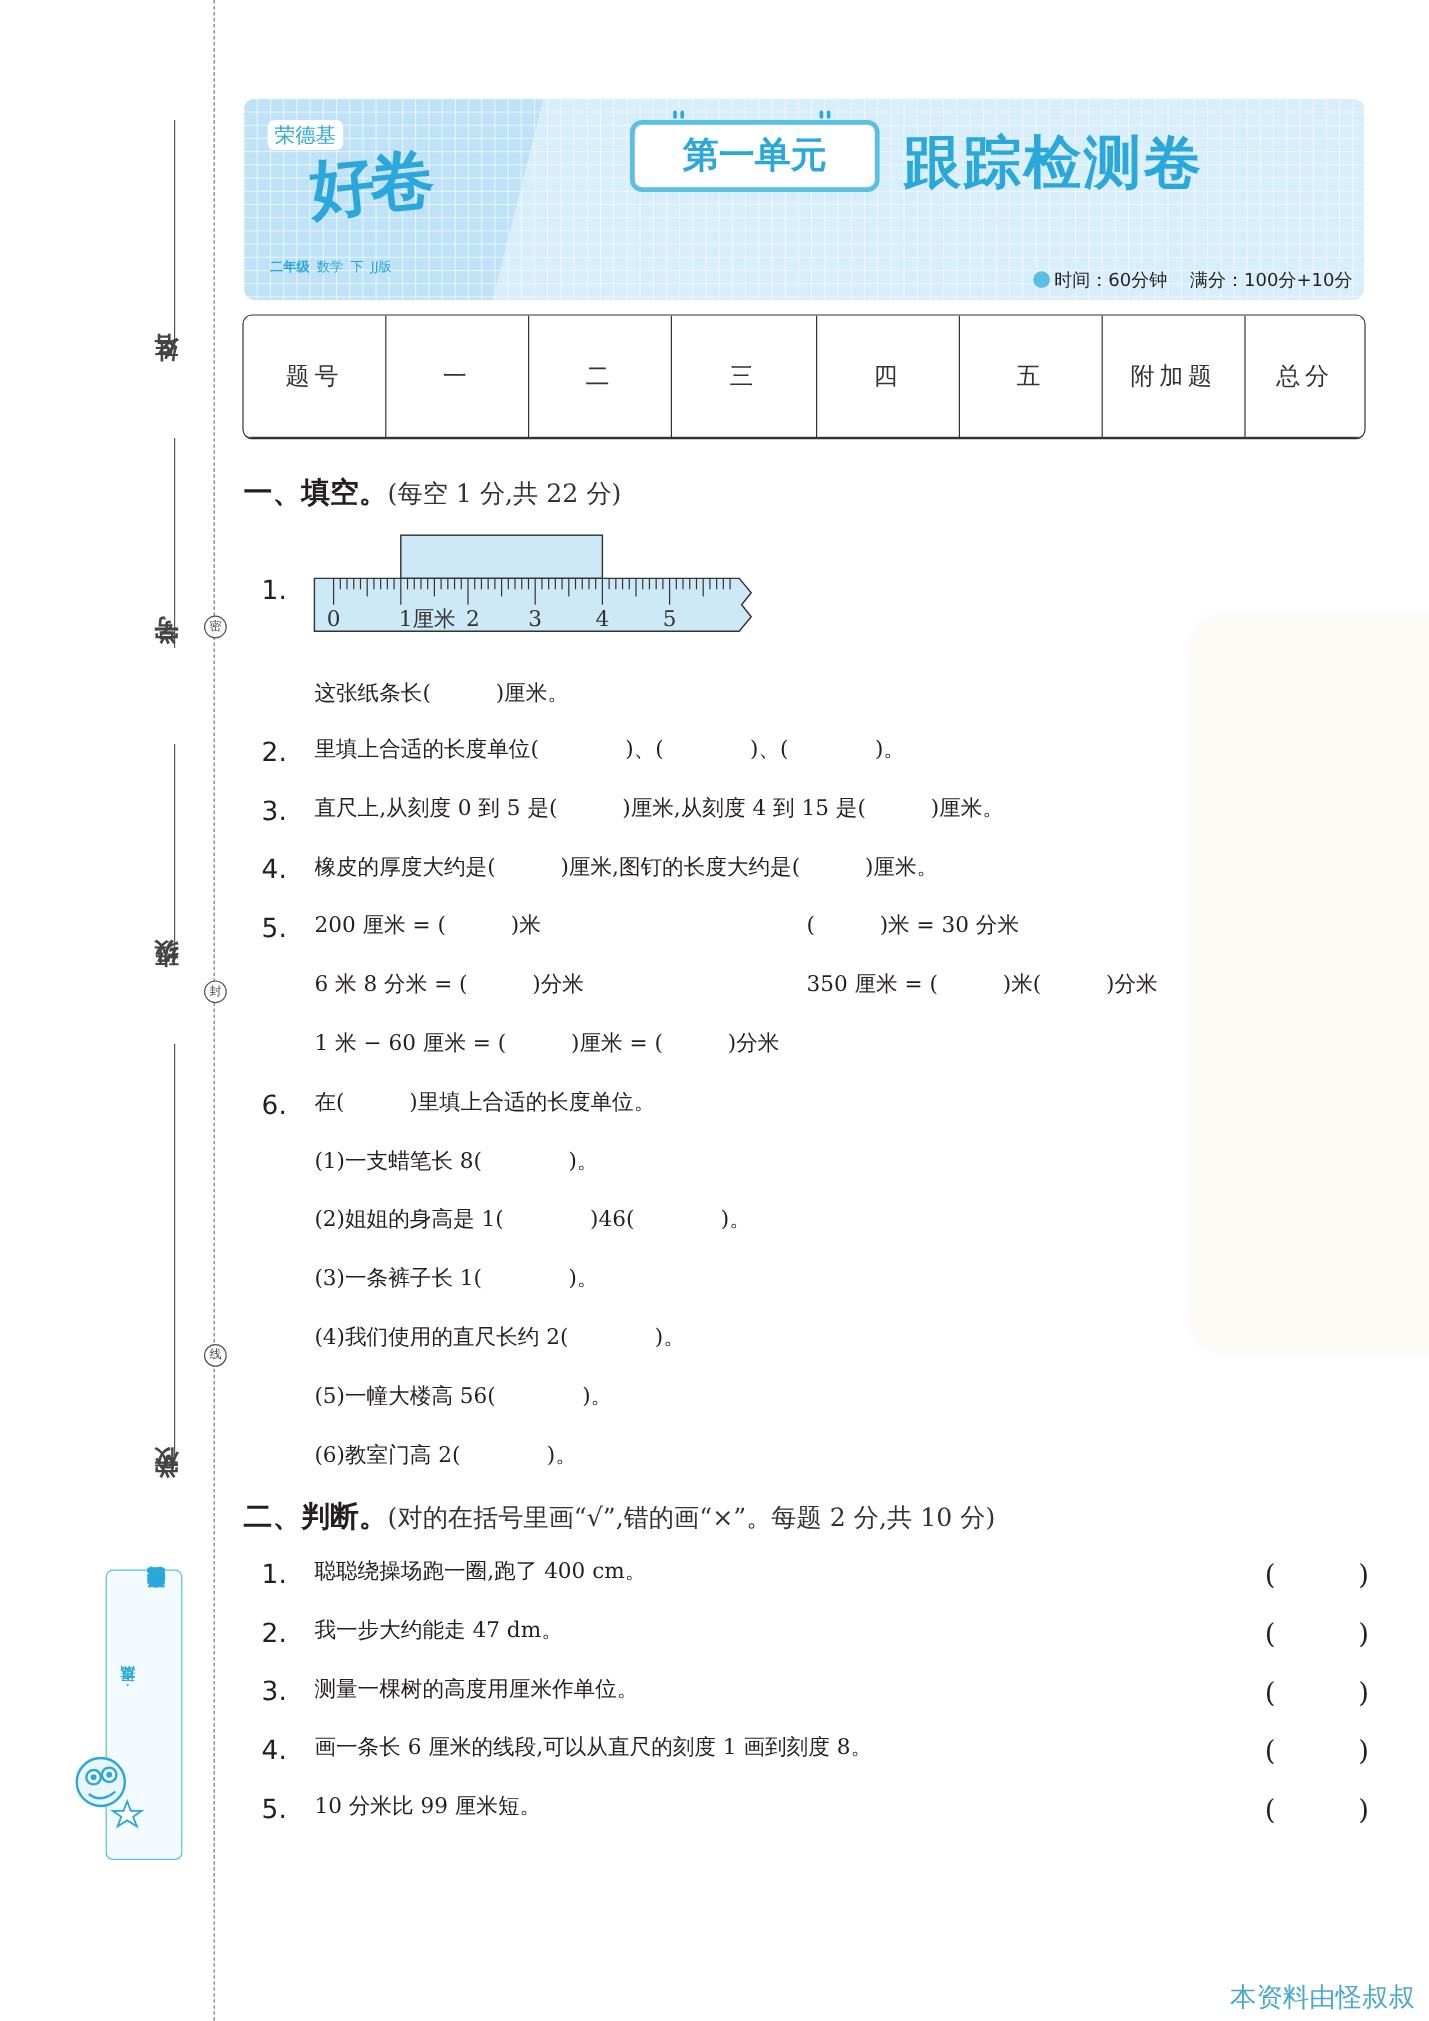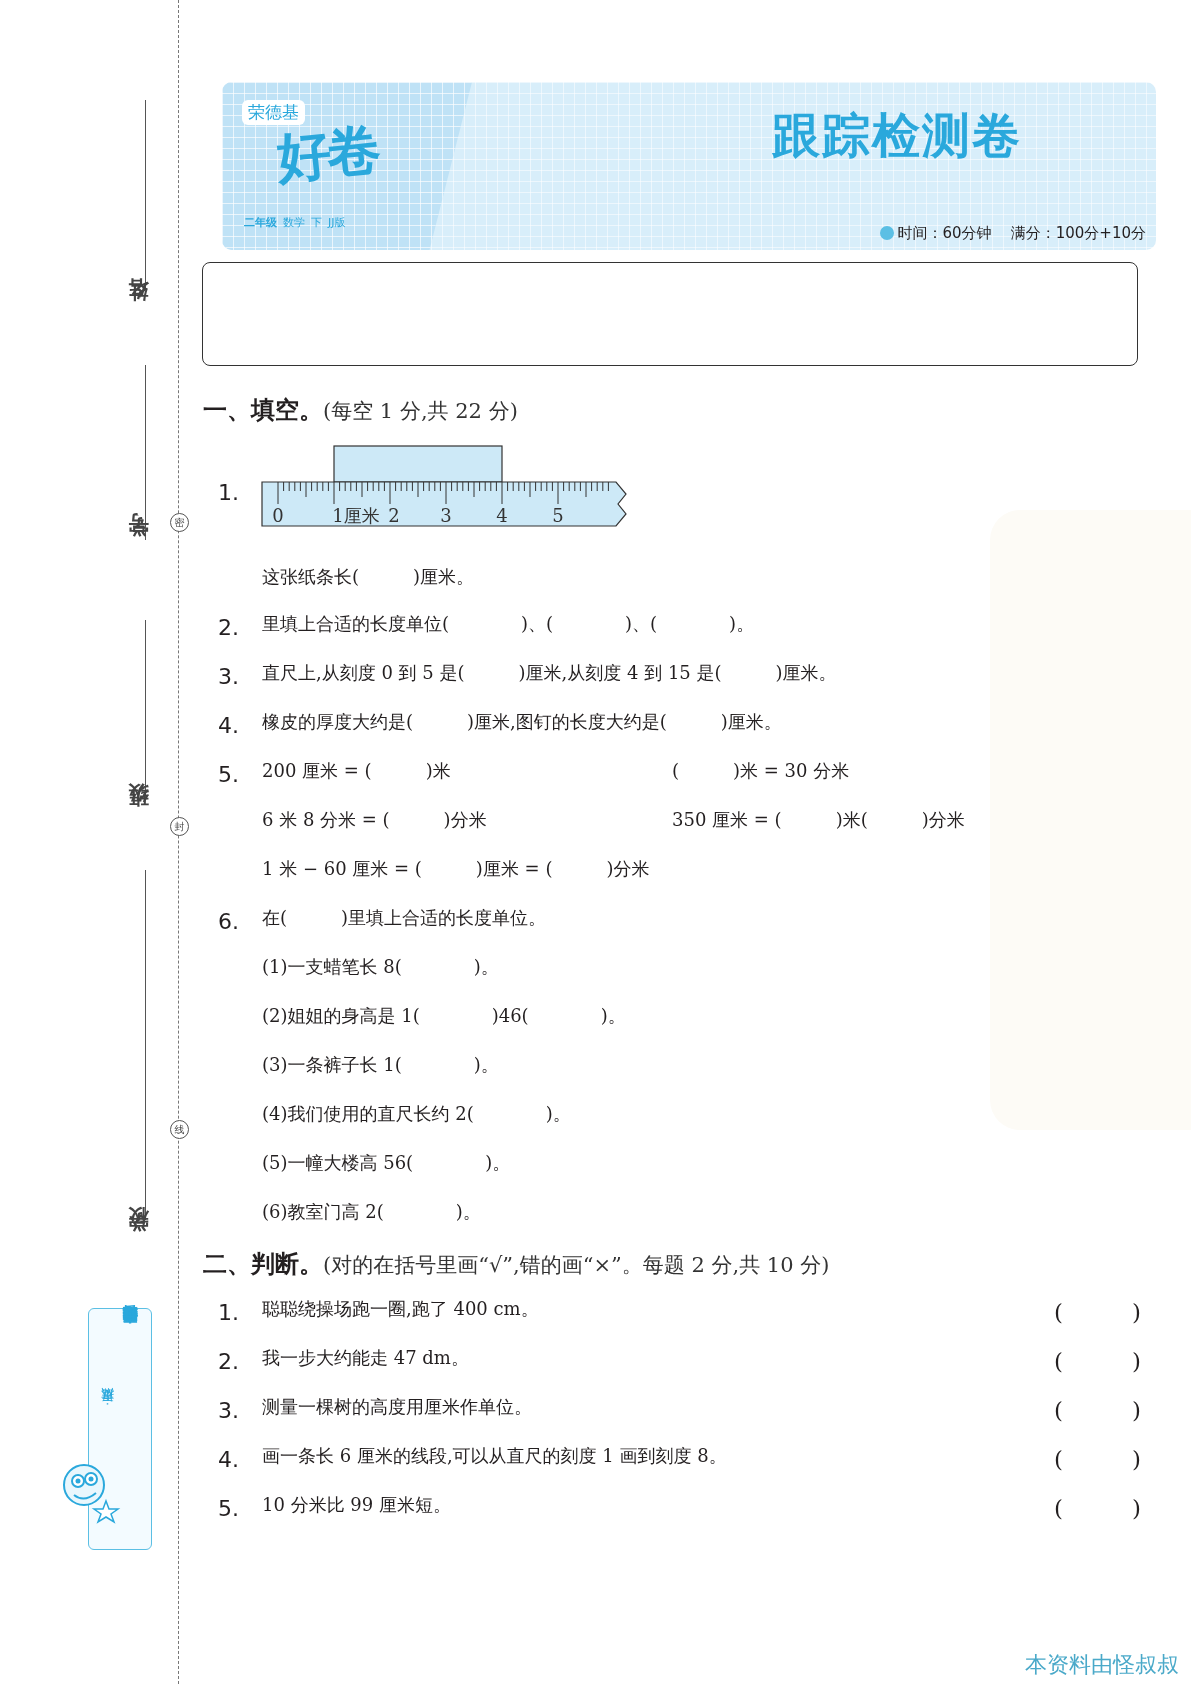--- a/index.html
+++ b/index.html
@@ -14,21 +14,21 @@
   .side-rule { position:absolute; left:145px; width:0; border-left:1.3px solid #555; }
   .tip-box { position:absolute; left:88px; top:1308px; width:62px; height:240px; border:1.5px solid #5bbfe4;
              border-radius:6px; background:#f3fbff; }
   .tip-text { position:absolute; writing-mode:vertical-rl; transform:rotate(180deg); color:#2aa8dc;
               font-family:"DejaVu Sans","Liberation Sans",sans-serif; }
   .mascot { position:absolute; left:56px; top:1455px; width:70px; height:70px; }
   
   .banner { position:absolute; left:203px; top:82px; width:934px; height:168px; border-radius:10px;
             background-color:#d8eefa;
             background-image:linear-gradient(#ffffff88 1px, transparent 1px), linear-gradient(90deg,#ffffff88 1px, transparent 1px);
-            background-size:11px 11px; overflow:hidden;margin-left:19px; }
+            background-size:11px 11px; overflow:hidden; }
   .banner-left { position:absolute; left:0; top:0; width:250px; height:168px; background-color:#bfe2f6;
                  background-image:linear-gradient(#ffffffaa 1px, transparent 1px), linear-gradient(90deg,#ffffffaa 1px, transparent 1px);
                  background-size:11px 11px; clip-path:polygon(0 0,100% 0,83% 100%,0 100%); }
   .brand-tag { position:absolute; left:20px; top:18px; padding:1px 6px; background:#fff; border-radius:6px;
                color:#2aa8dc; font-size:17px; font-family:"DejaVu Sans","Liberation Sans",sans-serif; }
   .brand-logo { position:absolute; left:55px; top:36px; font-size:54px; font-weight:bold; color:#2aa8dc;
                 font-family:"DejaVu Sans","Liberation Sans",sans-serif; letter-spacing:-4px; transform:rotate(-6deg); }
   .grade-line { position:absolute; left:22px; top:133px; font-size:11px; color:#2aa8dc; font-weight:bold;
                 font-family:"DejaVu Sans","Liberation Sans",sans-serif; }
   .grade-line span { margin-right:6px; }
@@ -97,28 +97,47 @@
   <polygon points="50,46 53,54 62,54 55,59 58,67 50,62 42,67 45,59 38,54 47,54" fill="#fff" stroke="#2aa8dc" stroke-width="1.5"></polygon>
 </svg>
 
 <div class="banner">
   <div class="banner-left"></div>
   <div class="brand-tag">荣德基</div>
   <div class="brand-logo">好卷</div>
   <div class="grade-line">
     <span>二年级</span><span style="font-weight:normal">数学</span><span style="font-weight:normal">下</span><span style="font-weight:normal">JJ版</span>
   </div>
+  <div class="unit-box">
+    <div class="unit-dots">
+        <i style="left:2px"></i>
+        <i style="left:8px"></i>
+        <b style="left:124px"></b>
+        <b style="left:130px"></b>
+      </div>
+    <span>第一单元</span>
+  </div>
   <div class="test-title">跟踪检测卷</div>
   <div class="meta">
     <span class="clock"></span><span>时间：60分钟</span>&nbsp;&nbsp;&nbsp;&nbsp;<span>满分：100分+10分</span>
   </div>
 </div>
 
 <table class="score-table">
   <tbody>
+      <tr>
+    <td style="width:116px">题号</td>
+    <td style="width:116px">一</td>
+    <td style="width:116px">二</td>
+    <td style="width:118px">三</td>
+    <td style="width:116px">四</td>
+    <td style="width:116px">五</td>
+    <td style="width:116px">附加题</td>
+    <td>总分</td>
+  </tr>
 </tbody>
   </table>
 
 <div class="section" style="top:394px">
   <b>一、填空。</b><span class="note">(每空 1 分,共 22 分)</span>
 </div>
 
 <div class="qn" style="top:480px">1.</div>
 <svg class="ruler-wrap" viewBox="0 0 372 96">
 

